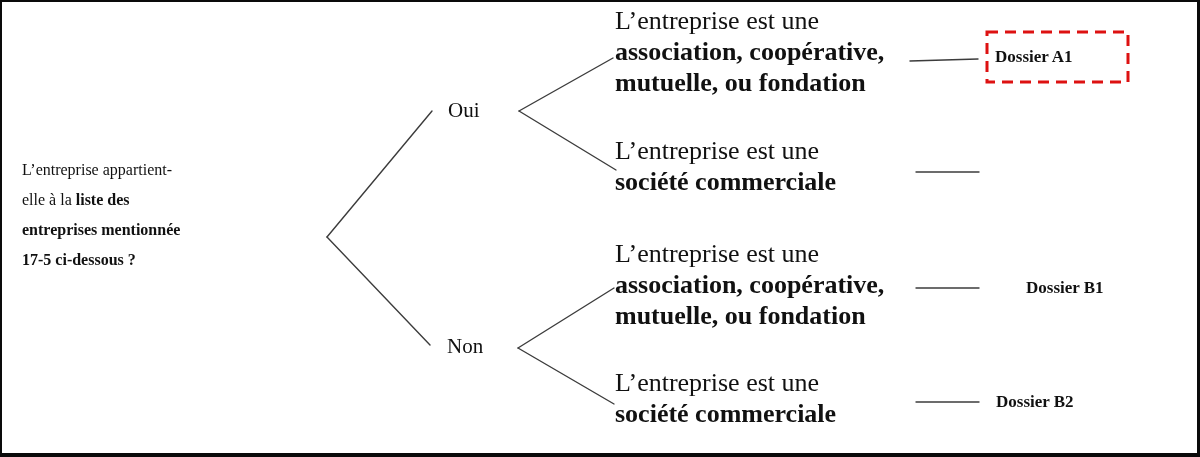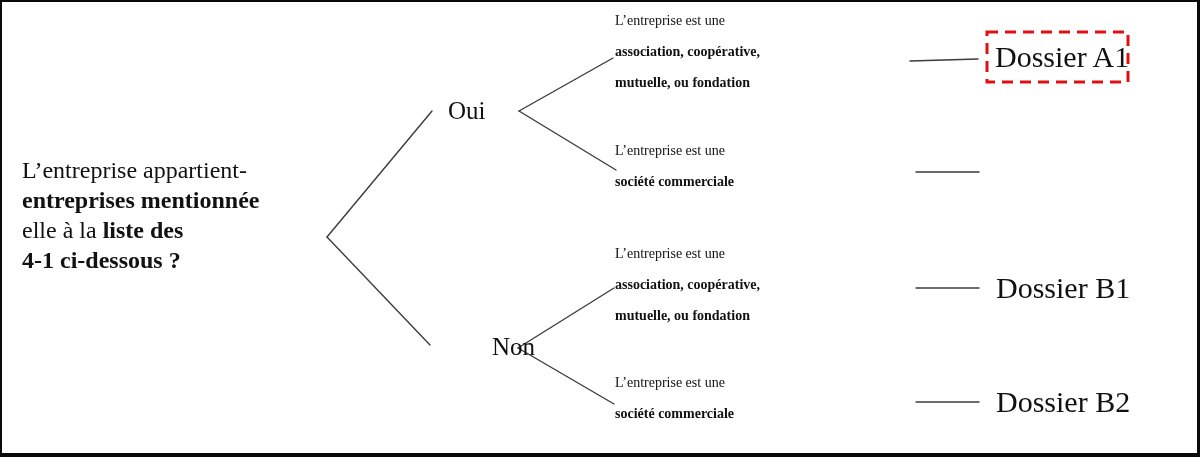--- a/index.html
+++ b/index.html
@@ -10,34 +10,34 @@
     border-style:solid;
     border-color:#0a0a0a;
     border-width:2px 3px 4px 2px;
     font-family:"Liberation Serif","DejaVu Serif",serif;
     color:#111;
     overflow:hidden;
   }
   .abs{position:absolute;}
   .question{
     left:20px;top:153px;width:312px;
-    font-size:24px;line-height:30px;
+    font-size:16px;line-height:30px;
     white-space:nowrap;
   }
   .opt{
-    font-size:14px;line-height:31px;
+    font-size:26px;line-height:31px;
     white-space:nowrap;
   }
   .branch{
-    font-size:25px;line-height:29px;
+    font-size:21px;line-height:29px;
     white-space:nowrap;
   }
   .dossier{
-    font-size:30px;line-height:26px;
-    font-weight:normal;white-space:nowrap;
+    font-size:17px;line-height:26px;
+    font-weight:bold;white-space:nowrap;
   }
   .b{font-weight:bold;margin-top:6px;}
   svg.lines{left:0;top:0;pointer-events:none;}
   svg.lines line{stroke-width:1.4;stroke-linecap:round;}
 </style>
 </head>
 <body>
 
 <div class="frame" style="border-color: rgb(10, 10, 10); color: rgb(17, 17, 17);">
 
@@ -50,28 +50,28 @@
     <line x1="516" y1="346" x2="612" y2="402" stroke="#3c3c3c"></line>
     <line x1="908" y1="59" x2="976" y2="57" stroke="#3c3c3c"></line>
     <line x1="914" y1="170" x2="977" y2="170" stroke="#3c3c3c"></line>
     <line x1="914" y1="286" x2="977" y2="286" stroke="#3c3c3c"></line>
     <line x1="914" y1="400" x2="977" y2="400" stroke="#3c3c3c"></line>
     <rect x="985" y="30" width="141" height="50" fill="none" stroke-width="3" stroke-dasharray="11 7" stroke="#dd1111"></rect>
   </svg>
 
   <div class="abs question">
       <div><span>L’entreprise appartient-</span></div>
+      <div><span>elle à la </span><span class="b">liste des</span></div>
       <div><span class="b">entreprises mentionnée</span></div>
-      <div><span>elle à la </span><span class="b">liste des</span></div>
-      <div><span class="b">4-1 ci-dessous ?</span></div>
+      <div><span class="b">17-5 ci-dessous ?</span></div>
     </div>
 
   <div class="abs branch" style="left:446px;top:94px;">Oui</div>
 
-  <div class="abs branch" style="left:445px;top:330px;margin-left:45px;">Non</div>
+  <div class="abs branch" style="left:445px;top:330px;">Non</div>
 
   <div class="abs opt" style="left:613px;top:3px;">
       <div><span>L’entreprise est une</span></div>
       <div><span class="b">association, coopérative,</span></div>
       <div><span class="b">mutuelle, ou fondation</span></div>
     </div>
 
   <div class="abs opt" style="left:613px;top:133px;">
       <div><span>L’entreprise est une</span></div>
       <div><span class="b">société commerciale</span></div>
@@ -84,17 +84,17 @@
     </div>
 
   <div class="abs opt" style="left:613px;top:365px;">
       <div><span>L’entreprise est une</span></div>
       <div><span class="b">société commerciale</span></div>
     </div>
 
   <div class="abs dossier" style="left:993px;top:42px;">Dossier A1</div>
 
 
-  <div class="abs dossier" style="left:994px;top:273px;">Dossier B1</div>
+  <div class="abs dossier" style="left:1024px;top:273px;">Dossier B1</div>
 
   <div class="abs dossier" style="left:994px;top:387px;">Dossier B2</div>
 
 </div>
 
 </body></html>

